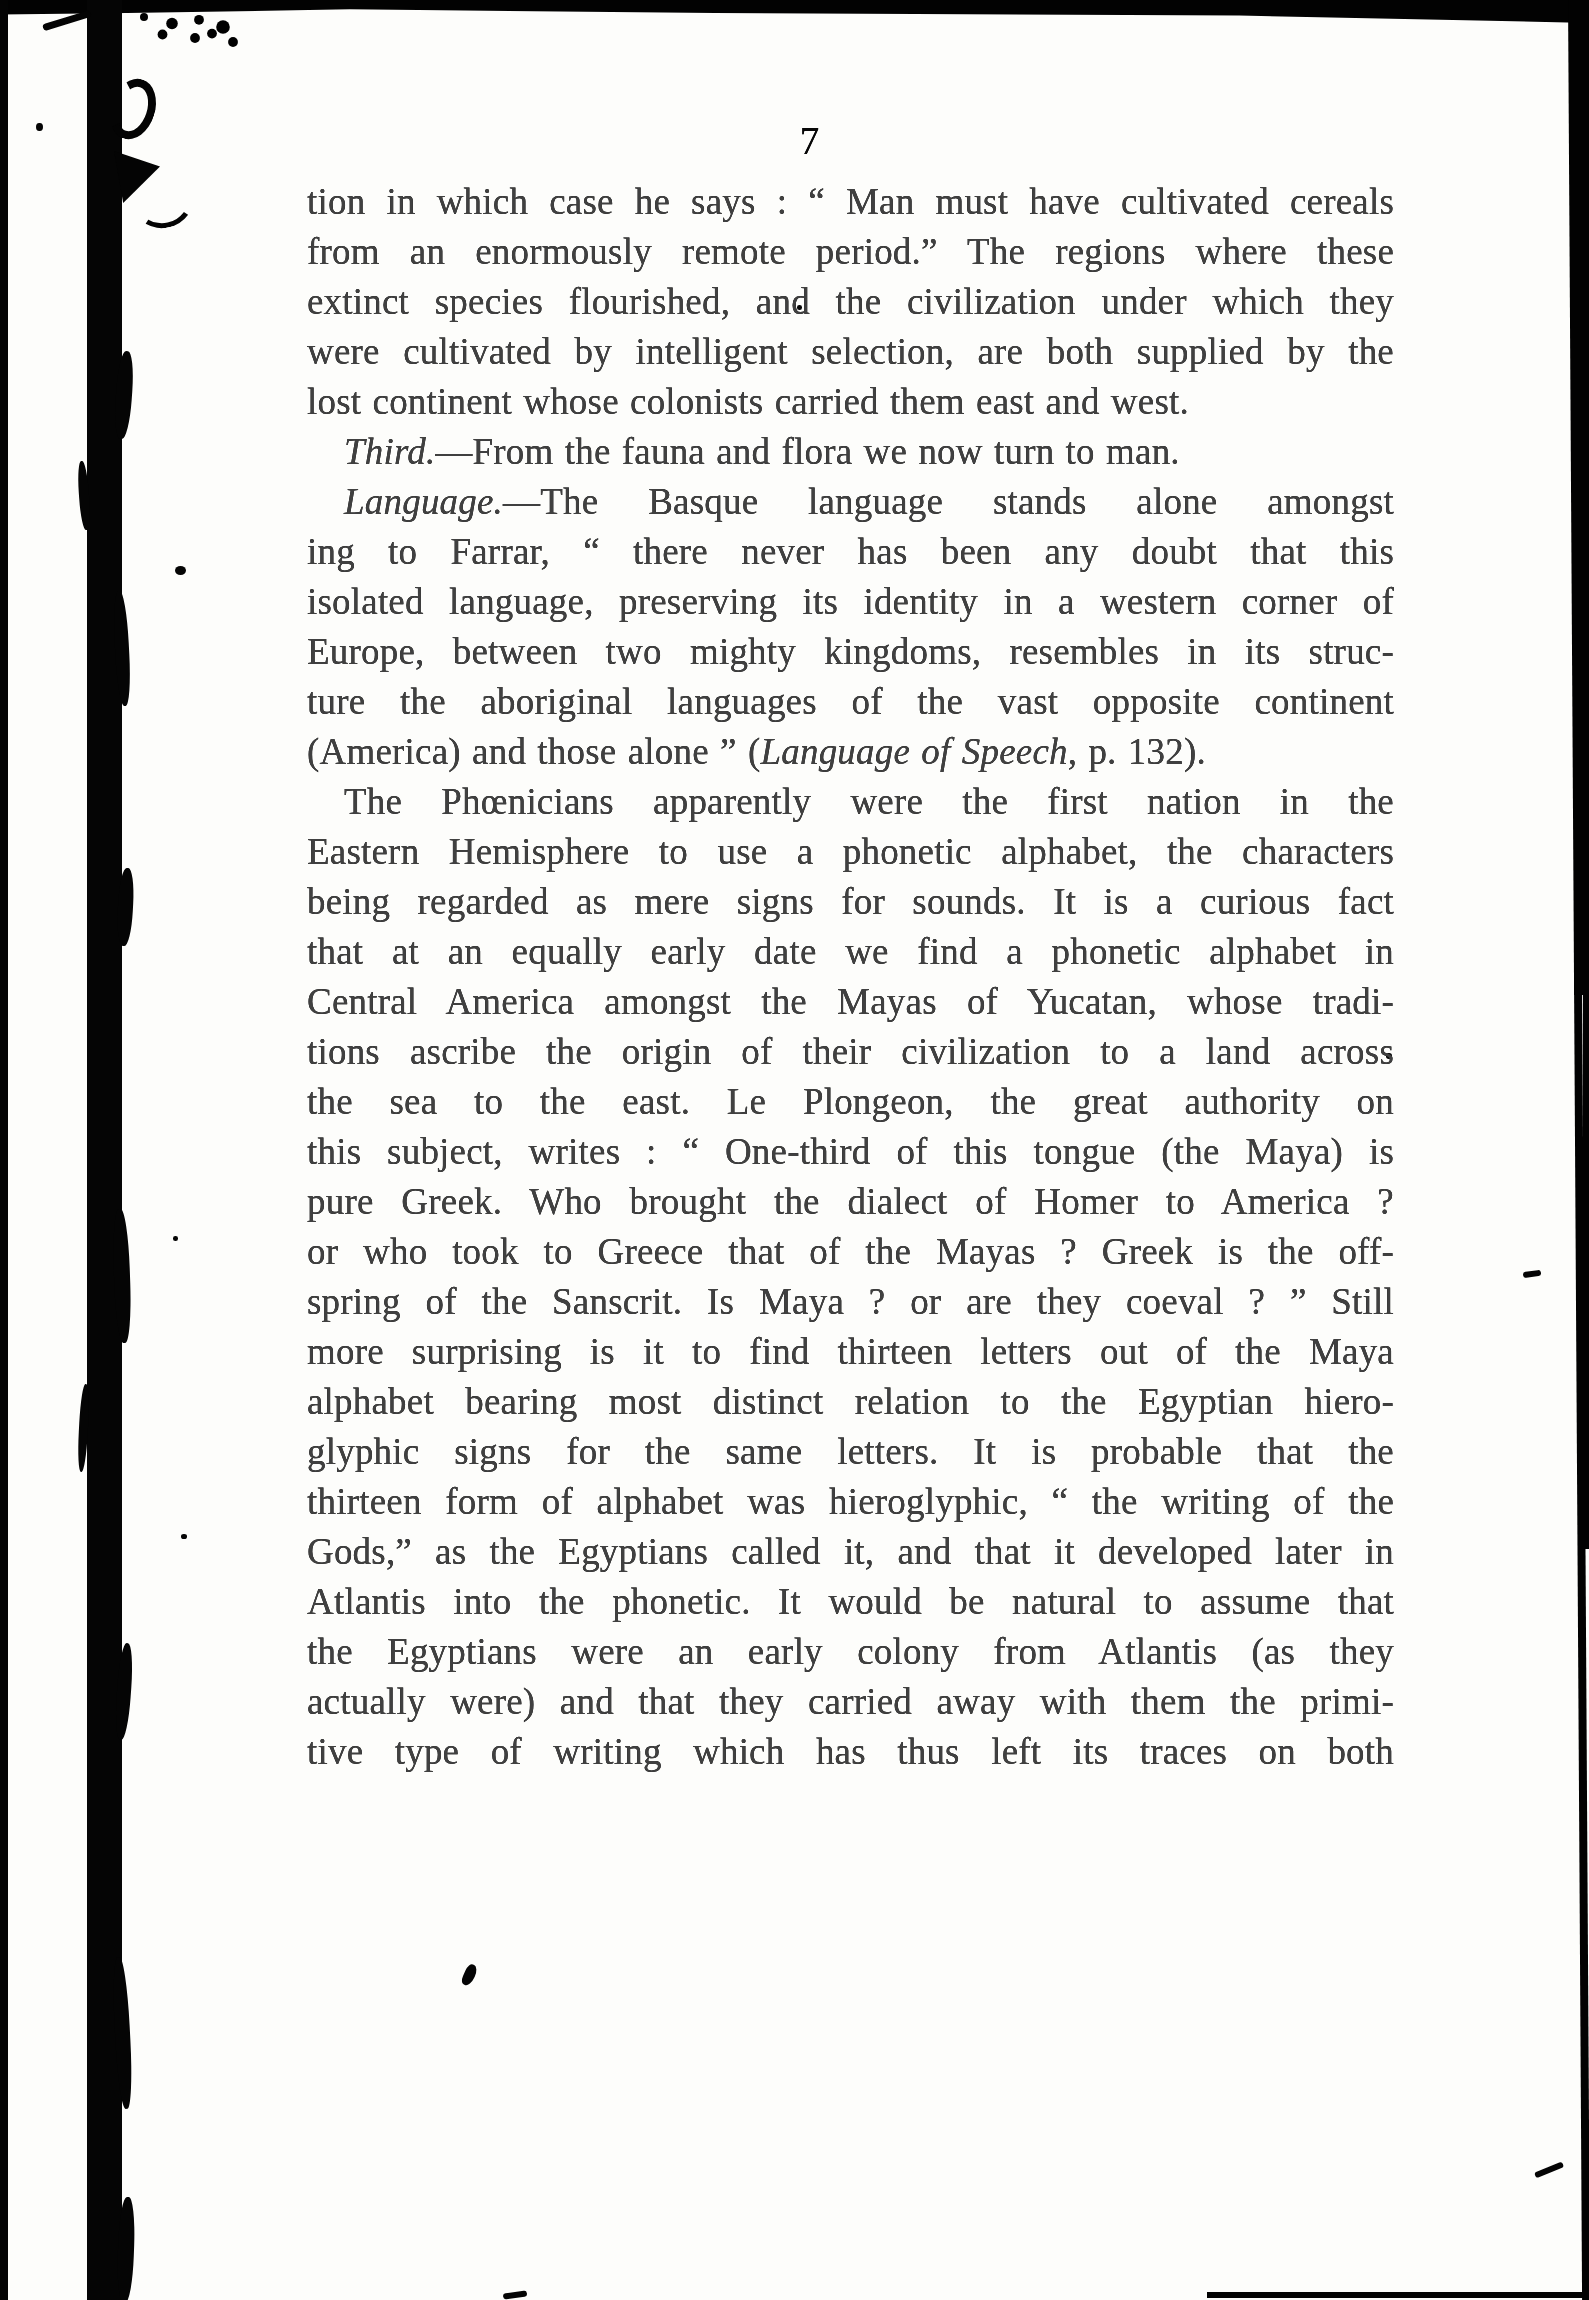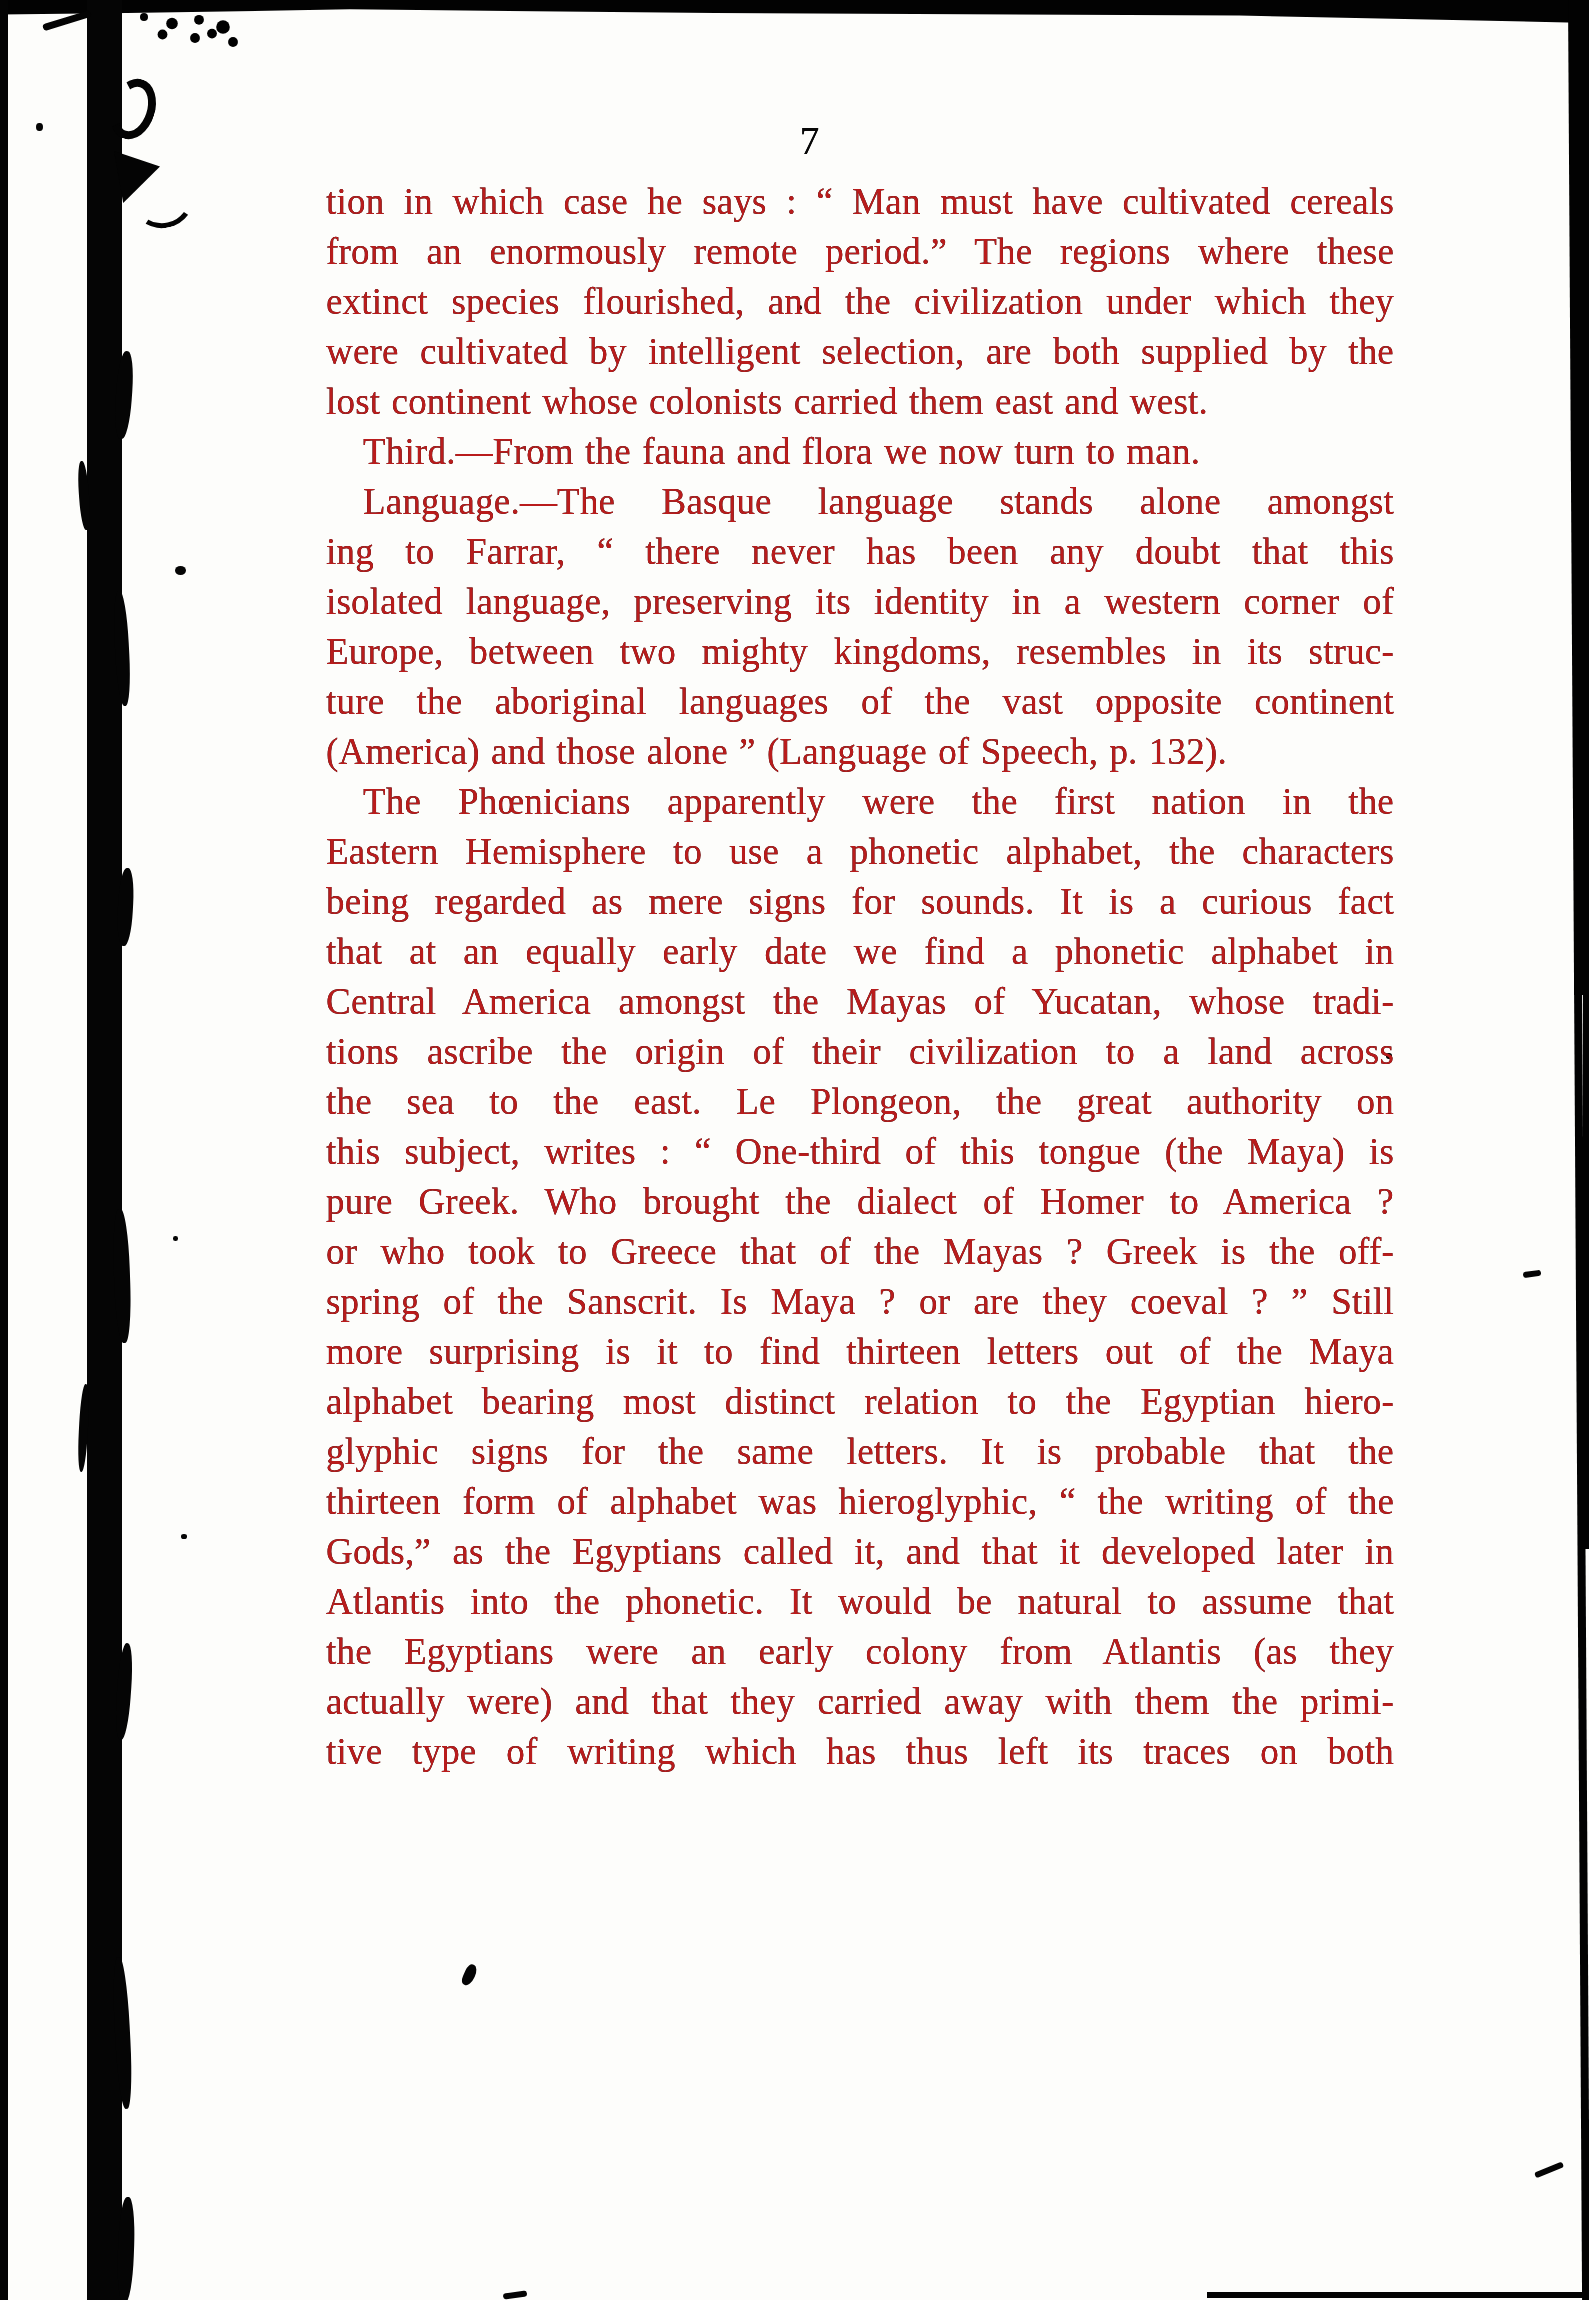--- a/index.html
+++ b/index.html
@@ -14,27 +14,26 @@
   .pagenum {
     position:absolute; left:266px; top:120px; width:1087px;
     text-align:center; font-size:39px; line-height:42px;
     color:#070707; text-shadow:0 0 0.5px #000;
   }
   .body-text { position:absolute; left:307px; top:177px; width:1087px; }
   .line {
     font-size:37px; line-height:50px; height:50px;
     text-align:justify; text-align-last:justify;
     word-spacing:1.8px; letter-spacing:0.2px;
-    color:#b91c1c; text-shadow:0 0 0.6px #000;
+    color:#404040; text-shadow:0 0 0.6px #000;
     white-space:normal;
-    margin-left:19px;
   }
   .line.no-just { text-align:right; text-align-last:left; }
   .line.indent { text-indent:37px; }
-  .it { }
+  .it { font-style:italic; }
 
   
   .top-edge {
     position:absolute; left:0; top:0; width:100%; height:26px; background:#020202;
     clip-path:polygon(0 0,100% 0,100% 88%,78% 60%,45% 50%,22% 36%,8% 50%,0 56%);
   }
   .left-strip { position:absolute; left:0; top:0; width:8.3px; height:100%; background:#040404; }
   .gutter { position:absolute; left:87px; top:0; width:35px; height:100%; background:#050505; }
   .bump { position:absolute; background:#050505; border-radius:45%; }
   .b1 { left:116px; top:351px;  width:15.7px; height:88px;  transform:rotate(4deg); }

